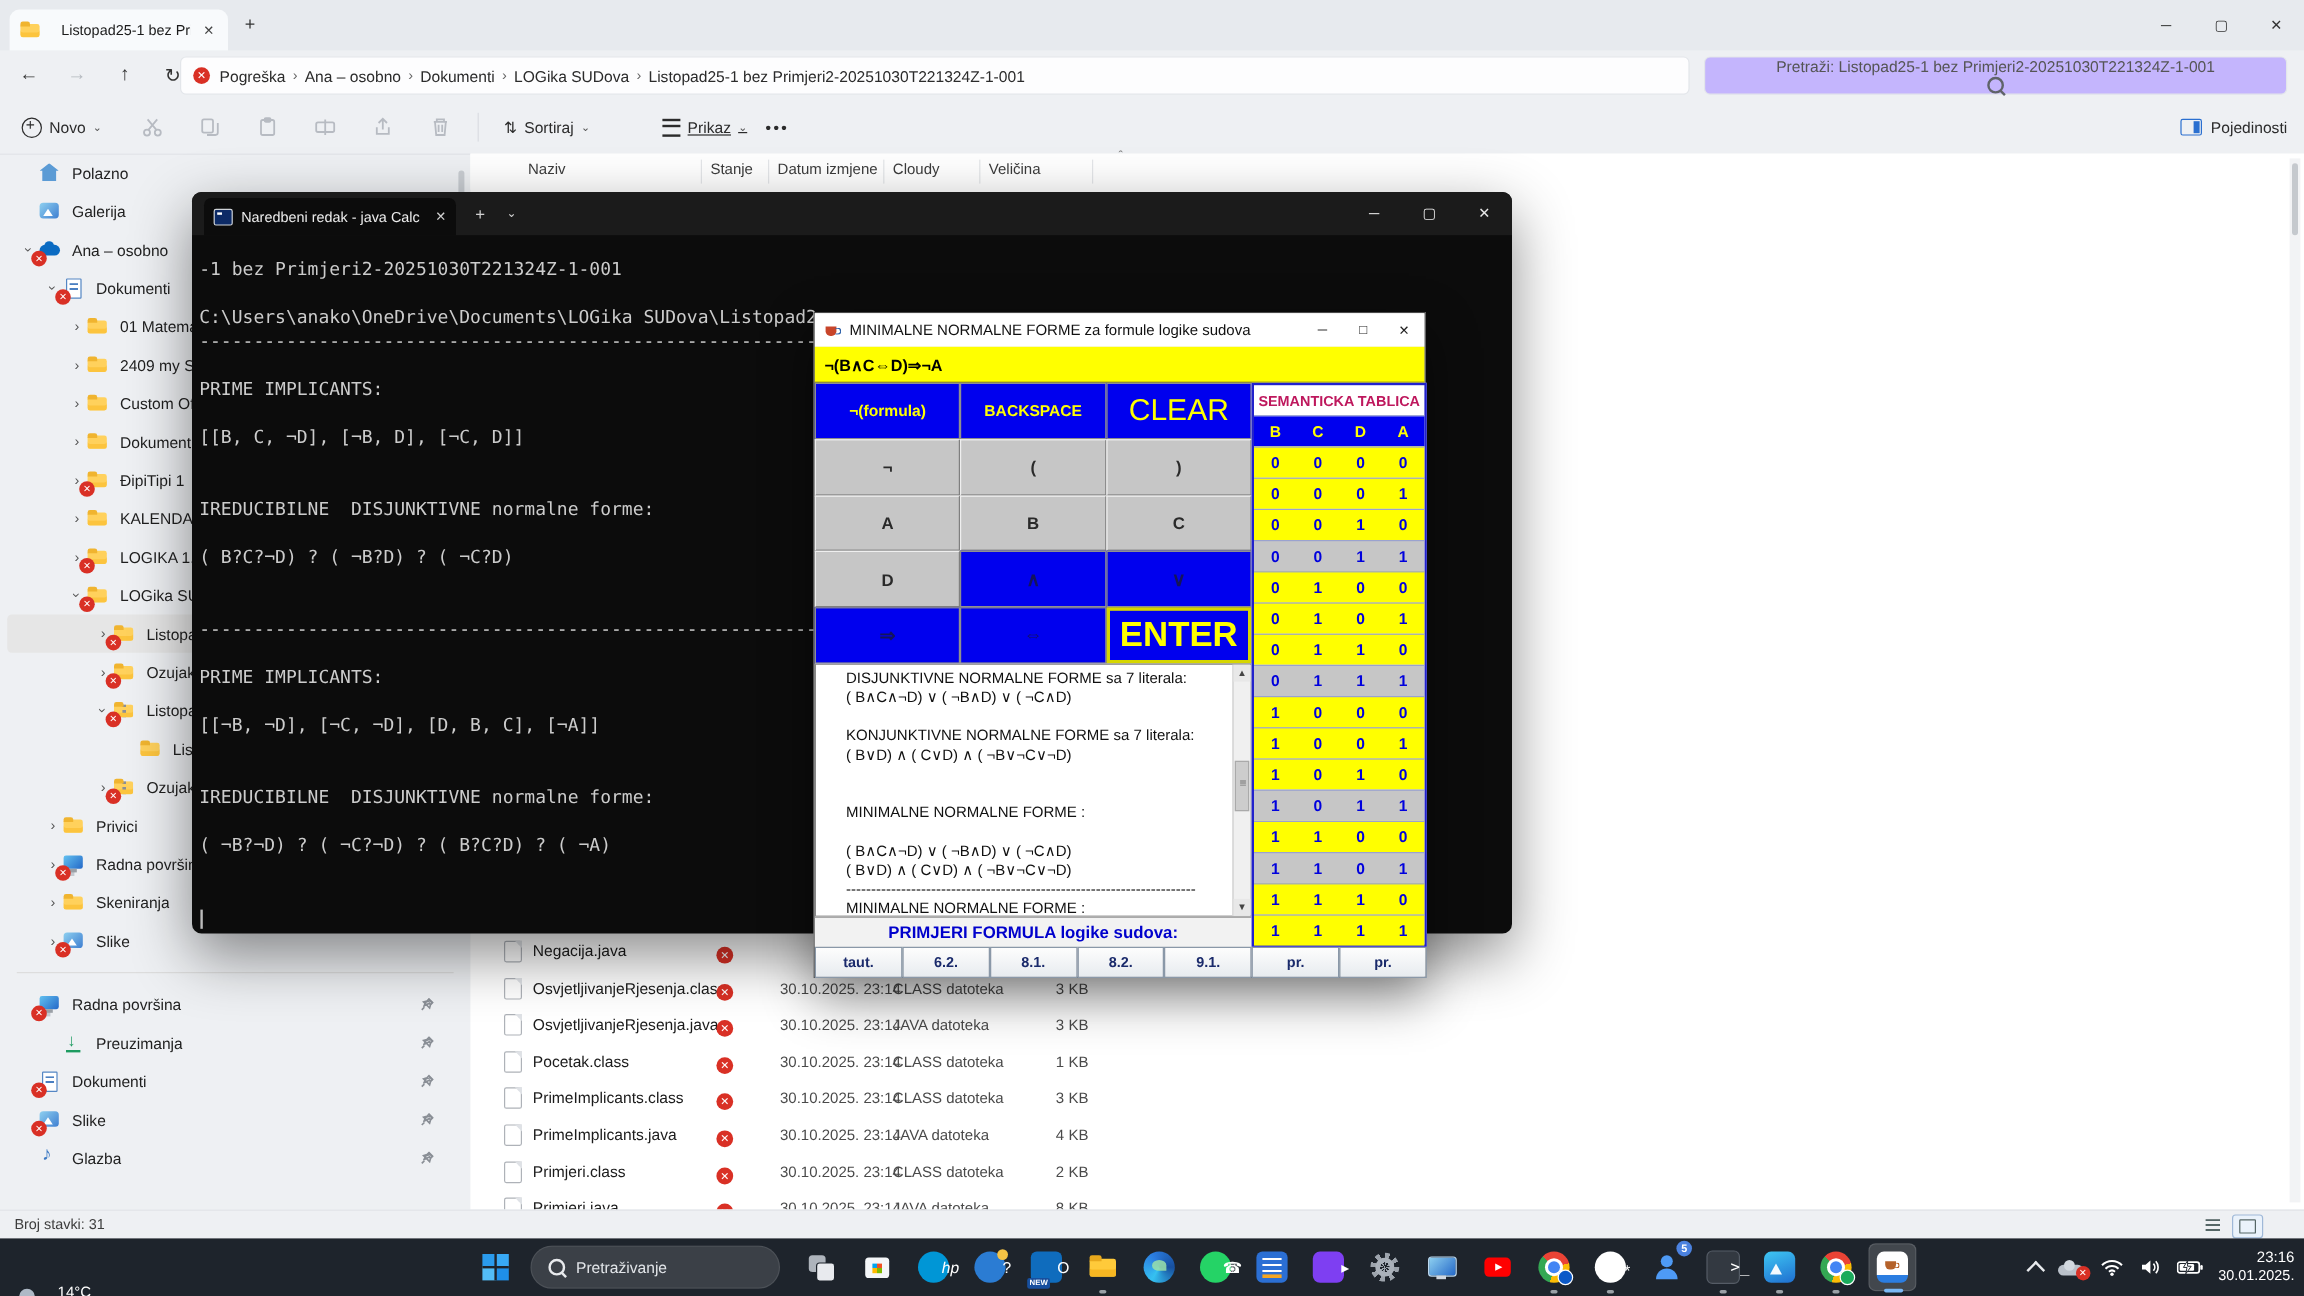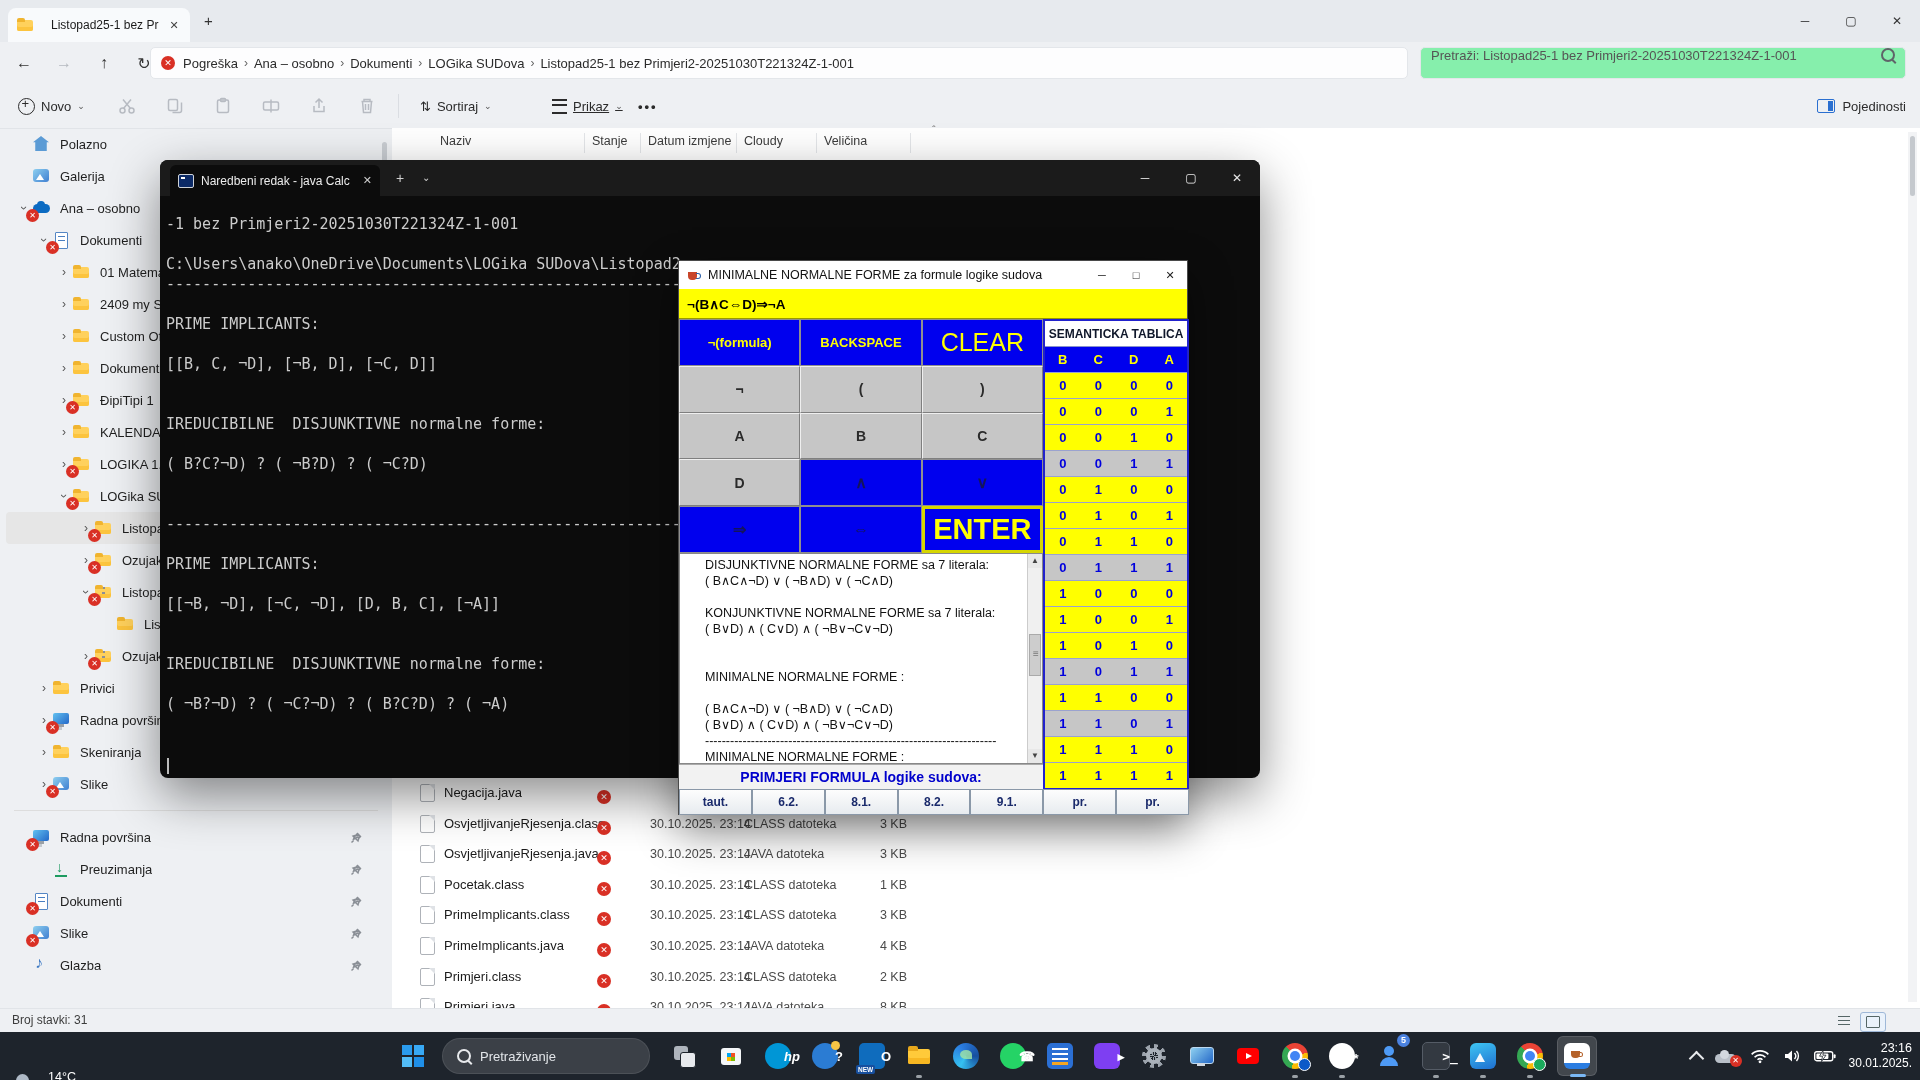--- a/index.html
+++ b/index.html
@@ -16,22 +16,22 @@
   
   #addr{position:absolute;left:0;top:42px;width:1920px;height:42px;}
   .navb{position:absolute;top:5px;width:32px;height:32px;display:flex;align-items:center;justify-content:center;font-size:16px;color:#333;border-radius:4px;}
   .navb.dis{color:#b5b9bf;}
   .crumbbar{position:absolute;left:150px;top:5px;width:1258px;height:32px;background:#fdfdfe;border:1px solid #e3e6ea;border-radius:5px;
     display:flex;align-items:center;padding:0 10px;box-sizing:border-box;gap:4px;}
   .crumb{font-size:13px;color:#2b2b2b;padding:2px 4px;white-space:nowrap;}
   .csep{color:#666;font-size:12px;padding:0 2px;}
   .crumbitem:last-child .csep{display:none;}
   .crumbitem{display:flex;align-items:center;}
-  .searchbar{position:absolute;left:1420px;top:5px;width:486px;height:32px;background:#86efac;border:1px solid #e3e6ea;border-radius:5px;
-    display:flex;align-items:flex-start;padding:0 10px;box-sizing:border-box;}
+  .searchbar{position:absolute;left:1420px;top:5px;width:486px;height:32px;background:#c4b5fd;border:1px solid #e3e6ea;border-radius:5px;
+    display:flex;align-items:center;padding:0 10px;box-sizing:border-box;flex-direction:column;}
   .searchbar .q{flex:1;font-size:13px;color:#555;white-space:nowrap;overflow:hidden;}
   .mag{width:10px;height:10px;border:2px solid #5f6368;border-radius:50%;position:relative;flex:none;}
   .mag::after{content:"";position:absolute;width:2px;height:5px;background:#5f6368;right:-2px;bottom:-4px;transform:rotate(-45deg);}
   
   #etoolbar{position:absolute;left:0;top:84px;width:1920px;height:44px;border-bottom:1px solid #e1e4e8;}
   .tbtn{position:absolute;top:7px;height:30px;display:flex;align-items:center;gap:6px;font-size:13px;color:#2b2b2b;padding:0 8px;border-radius:4px;}
   .plus-circ{width:15px;height:15px;border:1.4px solid #2b2b2b;border-radius:50%;position:relative;}
   .plus-circ::before{content:"+";position:absolute;left:2.4px;top:-2.6px;font-size:13px;}
   .cdn{font-size:9px;color:#555;}
   .gico{position:absolute;top:13px;width:18px;height:18px;}
@@ -141,21 +141,21 @@
   .oarr{position:absolute;left:0;width:14px;height:14px;font-size:8px;color:#444;text-align:center;line-height:14px;background:#e8e8e8;}
   .oarr.up{top:0;}.oarr.dn{bottom:0;}
   .othumb{position:absolute;left:1px;top:80px;width:12px;height:42px;background:#cdcdcd;border:1px solid #aaa;box-sizing:border-box;}
   .othumb::before{content:"≡";position:absolute;left:3px;top:13px;font-size:10px;color:#777;}
   #primjeri{position:absolute;left:0;top:503px;width:364px;height:25px;background:#f2f2f2;border-top:1px solid #aaa;box-sizing:border-box;
     display:flex;align-items:center;justify-content:center;font-size:14px;font-weight:bold;color:#0000cc;}
   #exrow{position:absolute;left:0;top:528px;width:510px;height:26px;display:grid;grid-template-columns:repeat(7,1fr);}
   .exbtn{display:flex;align-items:center;justify-content:center;background:linear-gradient(#fdfdfd,#e7ebef);border:1px solid #8a98a8;
     font-size:12px;font-weight:bold;color:#1a2a6b;box-sizing:border-box;}
   #semtable{position:absolute;left:364px;top:58px;width:146px;height:470px;border:2px solid #2222cc;box-sizing:border-box;background:#fff;}
-  .semtitle{height:25px;display:flex;align-items:center;justify-content:center;font-size:12px;font-weight:bold;color:#0f172a;border-bottom:1px solid #8892cc;text-align:center;}
+  .semtitle{height:25px;display:flex;align-items:center;justify-content:center;font-size:12px;font-weight:bold;color:#be185d;border-bottom:1px solid #8892cc;text-align:center;}
   .semhdr{height:25px;display:grid;grid-template-columns:repeat(4,1fr);background:#0000ee;}
   .semhdr span{display:flex;align-items:center;justify-content:center;color:#ffff00;font-weight:bold;font-size:13px;}
   .semrow{height:26px;display:grid;grid-template-columns:repeat(4,1fr);border-top:1px solid #9aa2cf;box-sizing:border-box;}
   .semrow span{display:flex;align-items:center;justify-content:center;color:#0000dd;font-weight:bold;font-size:13px;}
   .row-y{background:#ffff00;}
   .row-g{background:#c6c6c6;}
   
   #taskbar{position:absolute;left:0;top:1032px;width:1920px;height:48px;background:#1e242c;z-index:50;}
   #weather{position:absolute;left:10px;top:5px;display:flex;align-items:center;gap:8px;margin-top:33px;}
   .wcloud{width:30px;height:18px;position:relative;}
@@ -167,21 +167,21 @@
   .winlogo::before{content:"";position:absolute;left:10px;top:0;width:2px;height:22px;background:#1e242c;}
   .winlogo::after{content:"";position:absolute;left:0;top:10px;width:22px;height:2px;background:#1e242c;}
   #tsearch{position:absolute;left:442px;top:6px;width:208px;height:36px;border-radius:18px;background:rgba(255,255,255,.13);border:1px solid rgba(255,255,255,.09);
     display:flex;align-items:center;gap:9px;padding:0 14px;box-sizing:border-box;}
   #tsearch .mag{border-color:#e8eaed;}
   #tsearch .mag::after{background:#e8eaed;}
   #tsearch .ph{font-size:13px;color:#e2e5e9;}
   #ticons{position:absolute;left:664px;top:4px;display:flex;gap:7px;}
   .tbi{width:40px;height:40px;border-radius:6px;display:flex;align-items:center;justify-content:center;position:relative;}
   .tbi.active{background:rgba(255,255,255,.16);border:1px solid rgba(255,255,255,.12);box-sizing:border-box;}
-  .tbi .g{color:#fff;font-weight:bold;font-size:13px;position:relative;z-index:2;margin-left:28px;}
+  .tbi .g{color:#fff;font-weight:normal;font-size:13px;position:relative;z-index:2;margin-left:28px;}
   .tbi .rdot{display:none;}
   .tbi.dot .rdot{display:block;position:absolute;bottom:-2px;left:17px;width:6px;height:3px;border-radius:2px;background:#9aa0a6;}
   .tbi.active .rdot{display:block;position:absolute;bottom:-2px;left:12px;width:16px;height:3px;border-radius:2px;background:#7ab8f5;}
   .tbadge{position:absolute;z-index:3;}
   .tbadge:empty{display:none;}
   .tico{width:26px;height:26px;position:relative;display:flex;align-items:center;justify-content:center;}
   .tico[data-name="task-view-icon"]::before{content:"";position:absolute;left:3px;top:3px;width:14px;height:14px;background:#aeb4bc;border-radius:3px;}
   .tico[data-name="task-view-icon"]::after{content:"";position:absolute;left:9px;top:9px;width:14px;height:14px;background:#e8eaee;border-radius:3px;border:1px solid #1e242c;}
   .tico[data-name="store-icon"]::before{content:"";position:absolute;left:3px;top:5px;width:20px;height:17px;background:#f4f6f8;border-radius:3px;}
   .tico[data-name="store-icon"]::after{content:"";position:absolute;left:9px;top:10px;width:8px;height:8px;background:conic-gradient(#f25022 0 25%,#7fba00 0 50%,#ffb900 0 75%,#00a4ef 0);}

